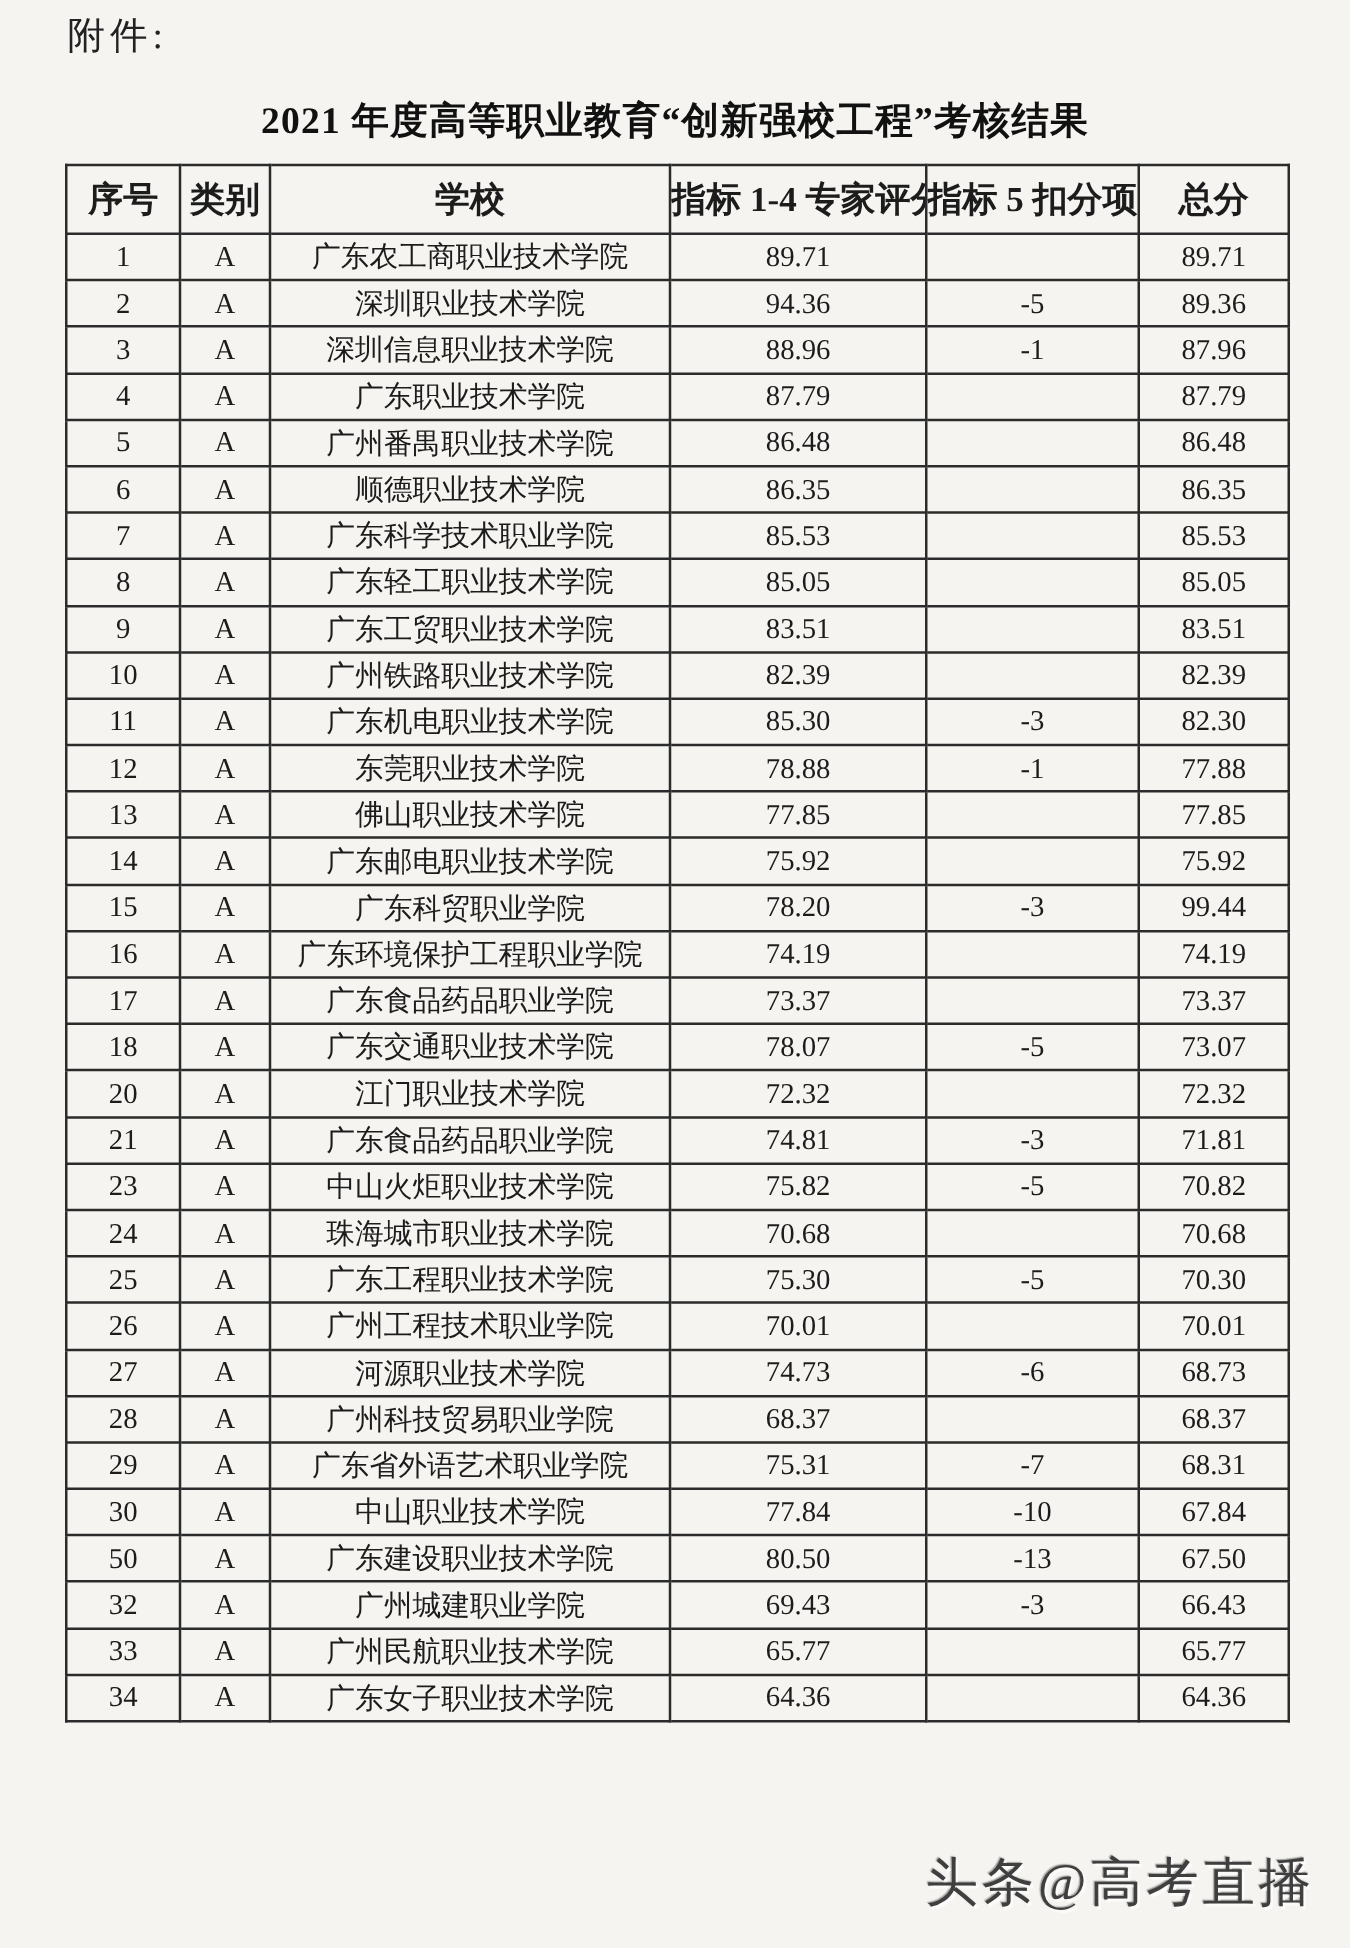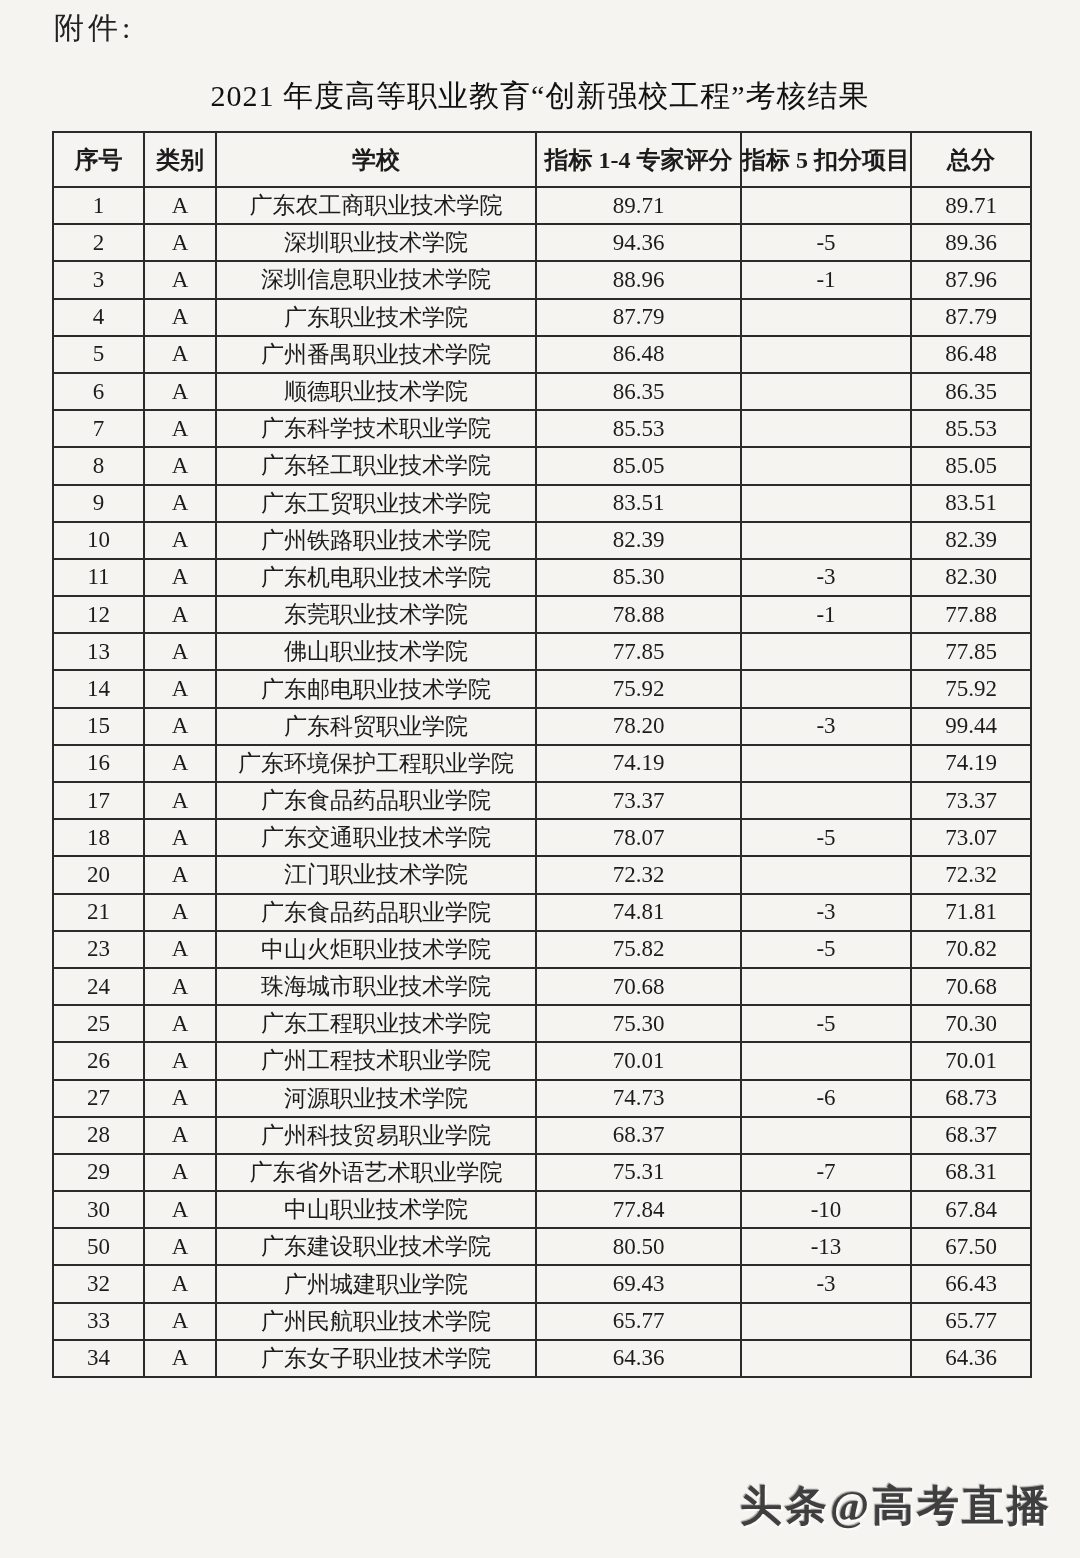--- a/index.html
+++ b/index.html
@@ -17,21 +17,21 @@
     font-size: 30px;
     letter-spacing: 4px;
     color: #222;
   }
   .doc-title {
     position: absolute;
     top: 76px; left: 0;
     width: 100%;
     text-align: center;
     font-size: 30px;
-    font-weight: normal;
+    font-weight: bold;
     letter-spacing: 1px;
     color: #111;
   }
   .table-wrap {
     position: absolute;
     left: 52px; top: 131px;
     width: 978px;
   }
   table.results {
     border-collapse: collapse;
@@ -43,36 +43,36 @@
     text-align: center;
     vertical-align: middle;
     font-size: 23px;
     color: #1c1c1c;
     overflow: hidden;
     white-space: nowrap;
   }
   table.results thead th {
     height: 55px;
     font-weight: bold;
-    font-size: 24px;
+    font-size: 28px;
   }
   table.results tbody td {
     height: 37.2px;
   }
   .col-seq   { width: 91px; }
   .col-cat   { width: 72px; }
   .col-school{ width: 320px; }
   .col-score { width: 205px; }
   .col-deduct{ width: 170px; }
   .col-total { width: 120px; }
   .watermark {
     position: absolute;
     right: 28px; top: 1478px;
     font-size: 42px;
-    font-weight: bold;
+    font-weight: normal;
     letter-spacing: 3px;
     color: #3f3f3f;
     text-shadow: 2px 2px 0 rgba(255,255,255,0.65), -1px -1px 1px rgba(0,0,0,0.35);
     white-space: nowrap;
   }
 </style>
 </head>
 <body>
 
 <div class="attachment-label">附件:</div>

